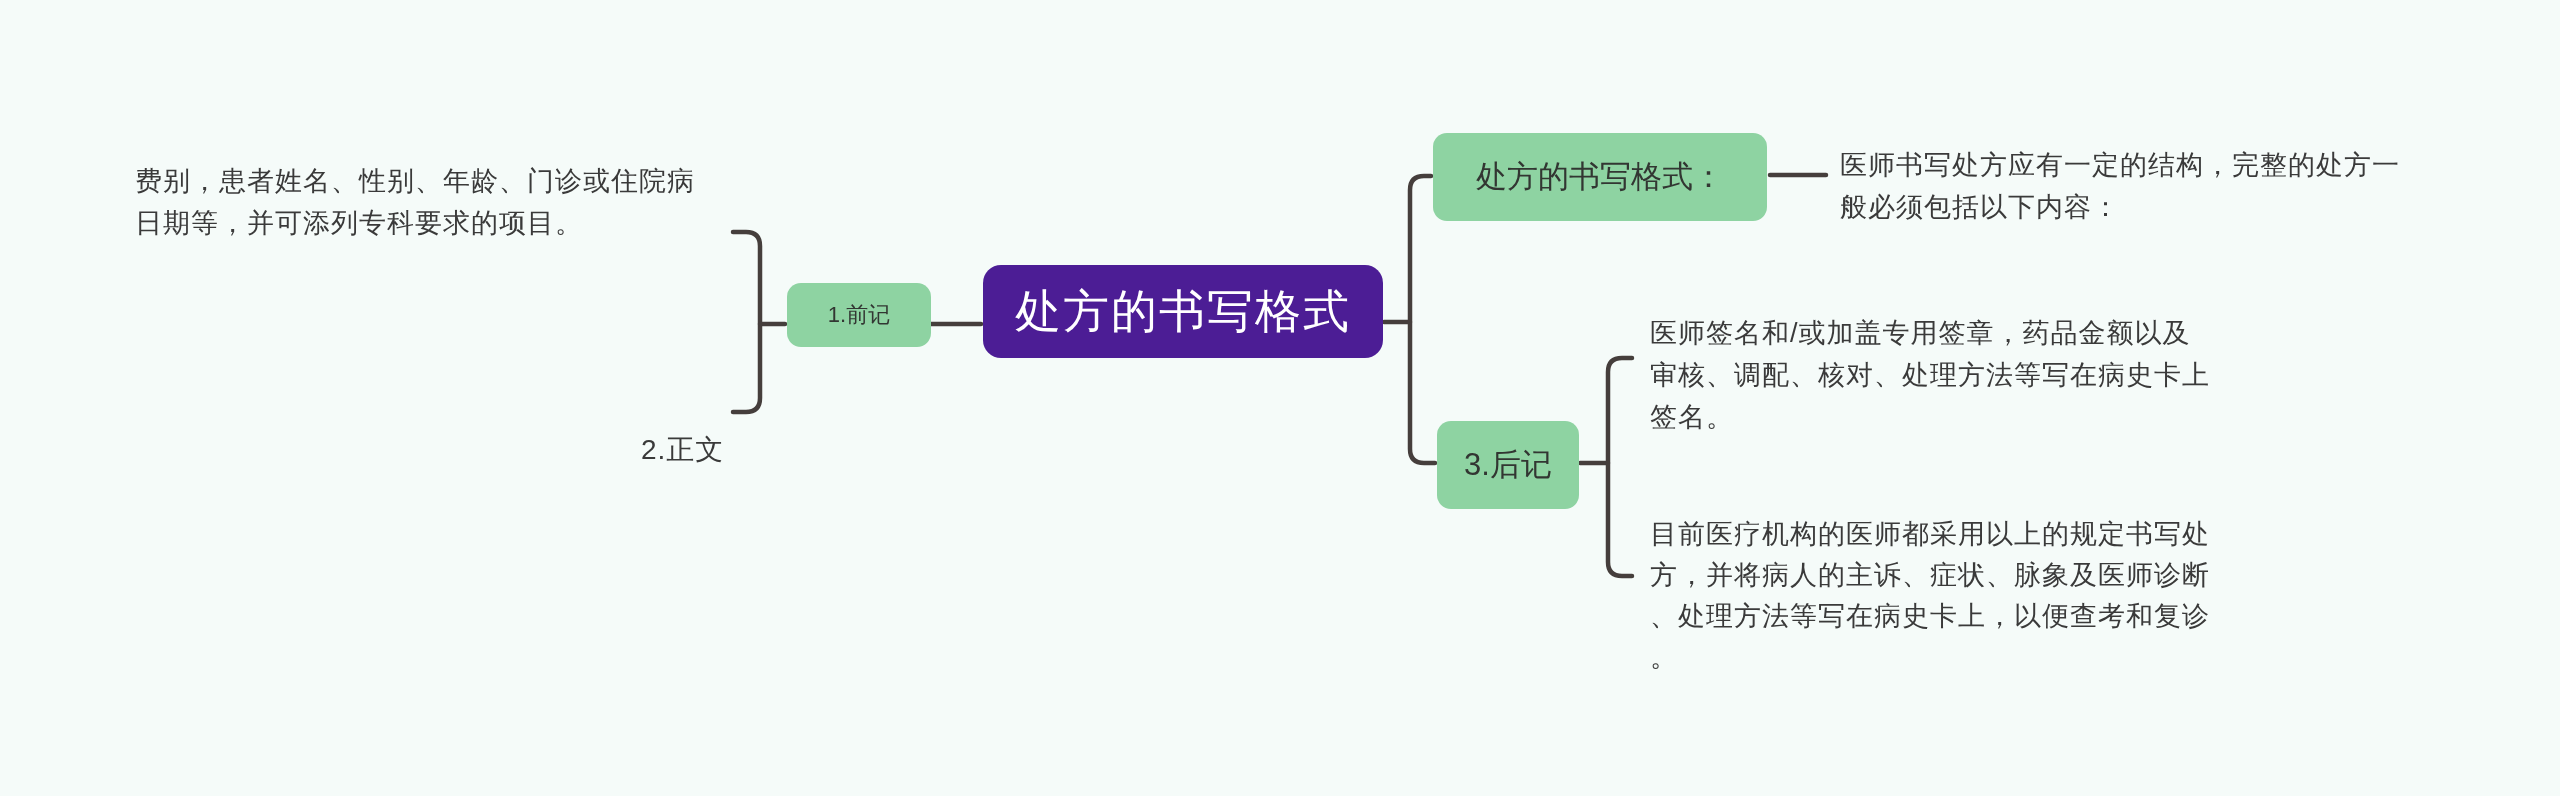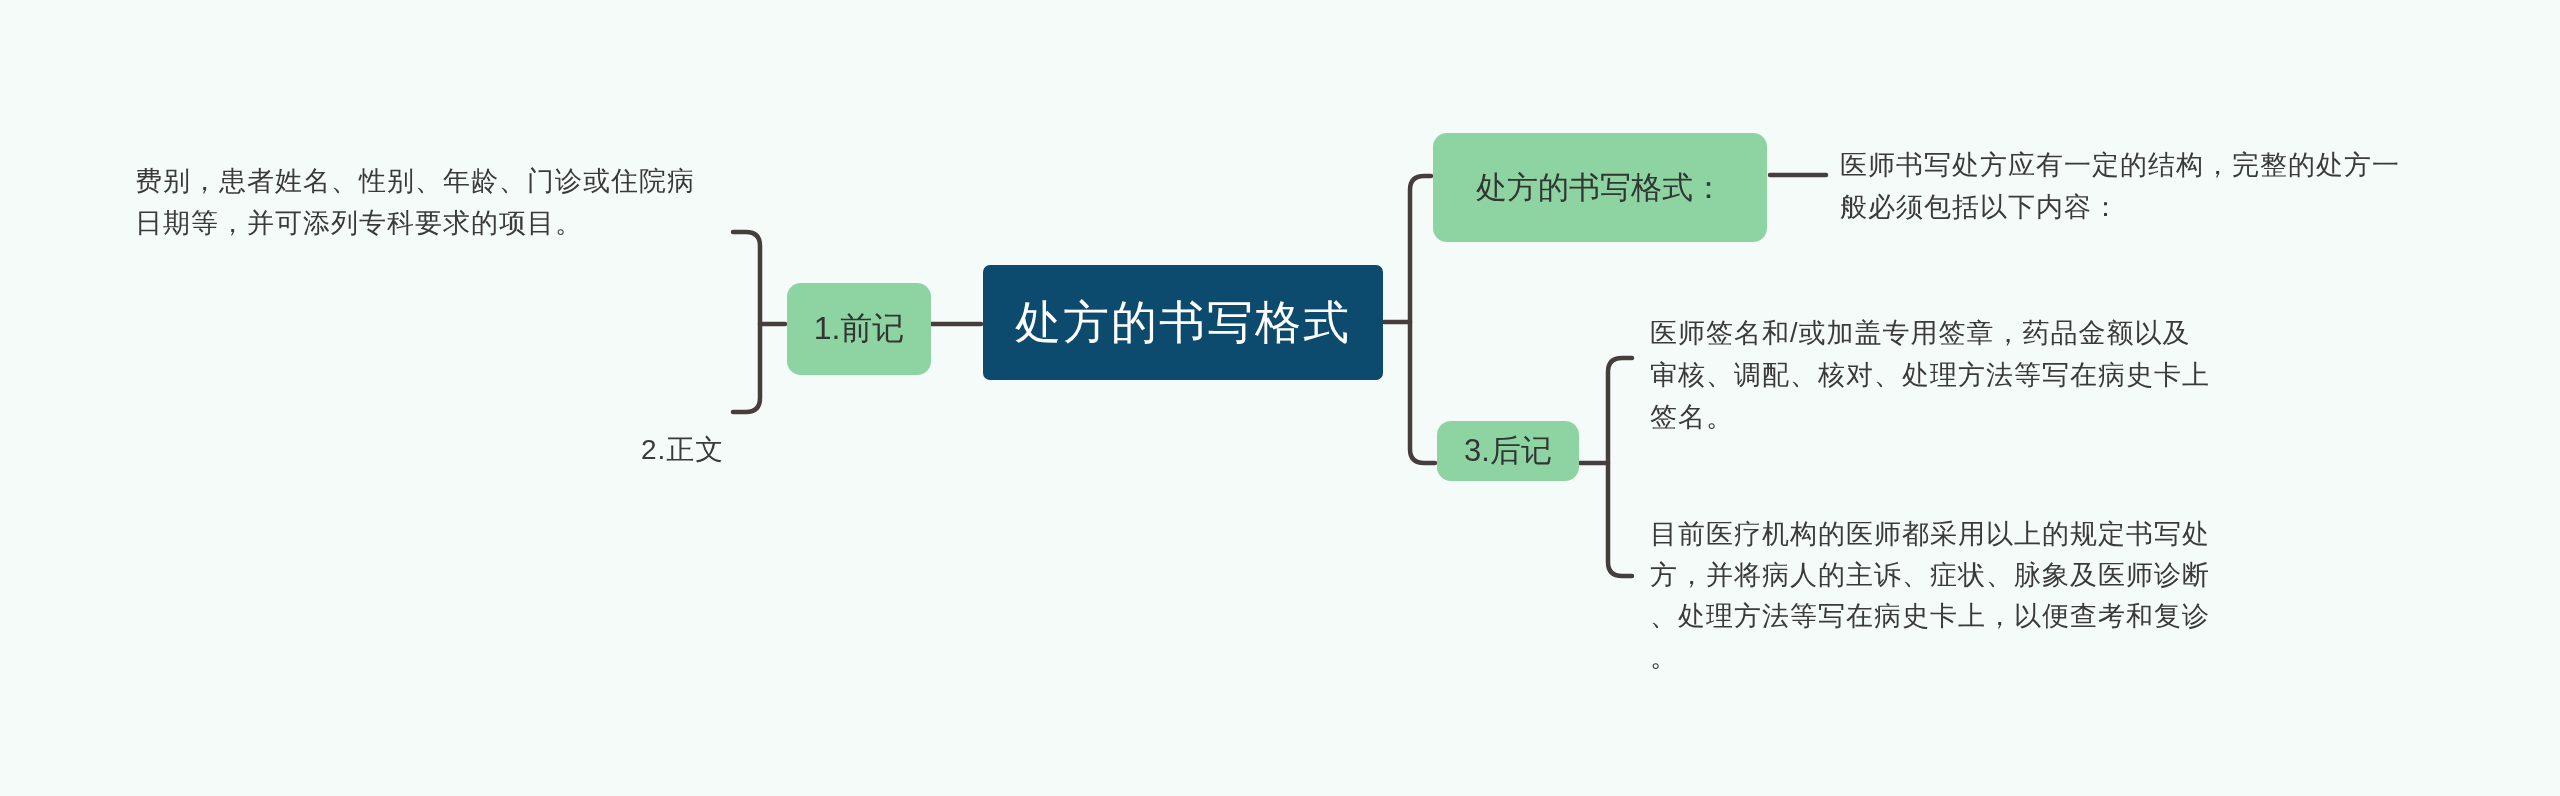--- a/index.html
+++ b/index.html
@@ -28,31 +28,31 @@
     box-sizing: border-box;
     white-space: nowrap;
   }
   .node-green {
     background: #8ed3a2;
     color: #323632;
     border-radius: 14px;
   }
   .node-center {
     left: 983px; top: 265px;
-    width: 400px; height: 115px;
-    background: #0c4a6e;
+    width: 400px; height: 93px;
+    background: #4c1d95;
     color: #ffffff;
-    border-radius: 7px;
+    border-radius: 18px;
     font-size: 46px;
     font-weight: 500;
     letter-spacing: 2px;
   }
-  .node-qianji  { left: 787px;  top: 283px; width: 144px; height: 92px; font-size: 32px; }
-  .node-geshi   { left: 1433px; top: 133px; width: 334px; height: 109px; font-size: 31px; }
-  .node-houji   { left: 1437px; top: 421px; width: 142px; height: 60px; font-size: 31px; }
+  .node-qianji  { left: 787px;  top: 283px; width: 144px; height: 64px; font-size: 22px; }
+  .node-geshi   { left: 1433px; top: 133px; width: 334px; height: 88px; font-size: 31px; }
+  .node-houji   { left: 1437px; top: 421px; width: 142px; height: 88px; font-size: 31px; }
   .topic-text {
     position: absolute;
     color: #3a3a3a;
     font-size: 27px;
     line-height: 42px;
     letter-spacing: 1px;
     white-space: nowrap;
   }
   .t-qianji-detail { left: 135px;  top: 160px; }
   .t-zhengwen      { left: 641px;  top: 400px; font-size: 28px; margin-top: 29px; }

